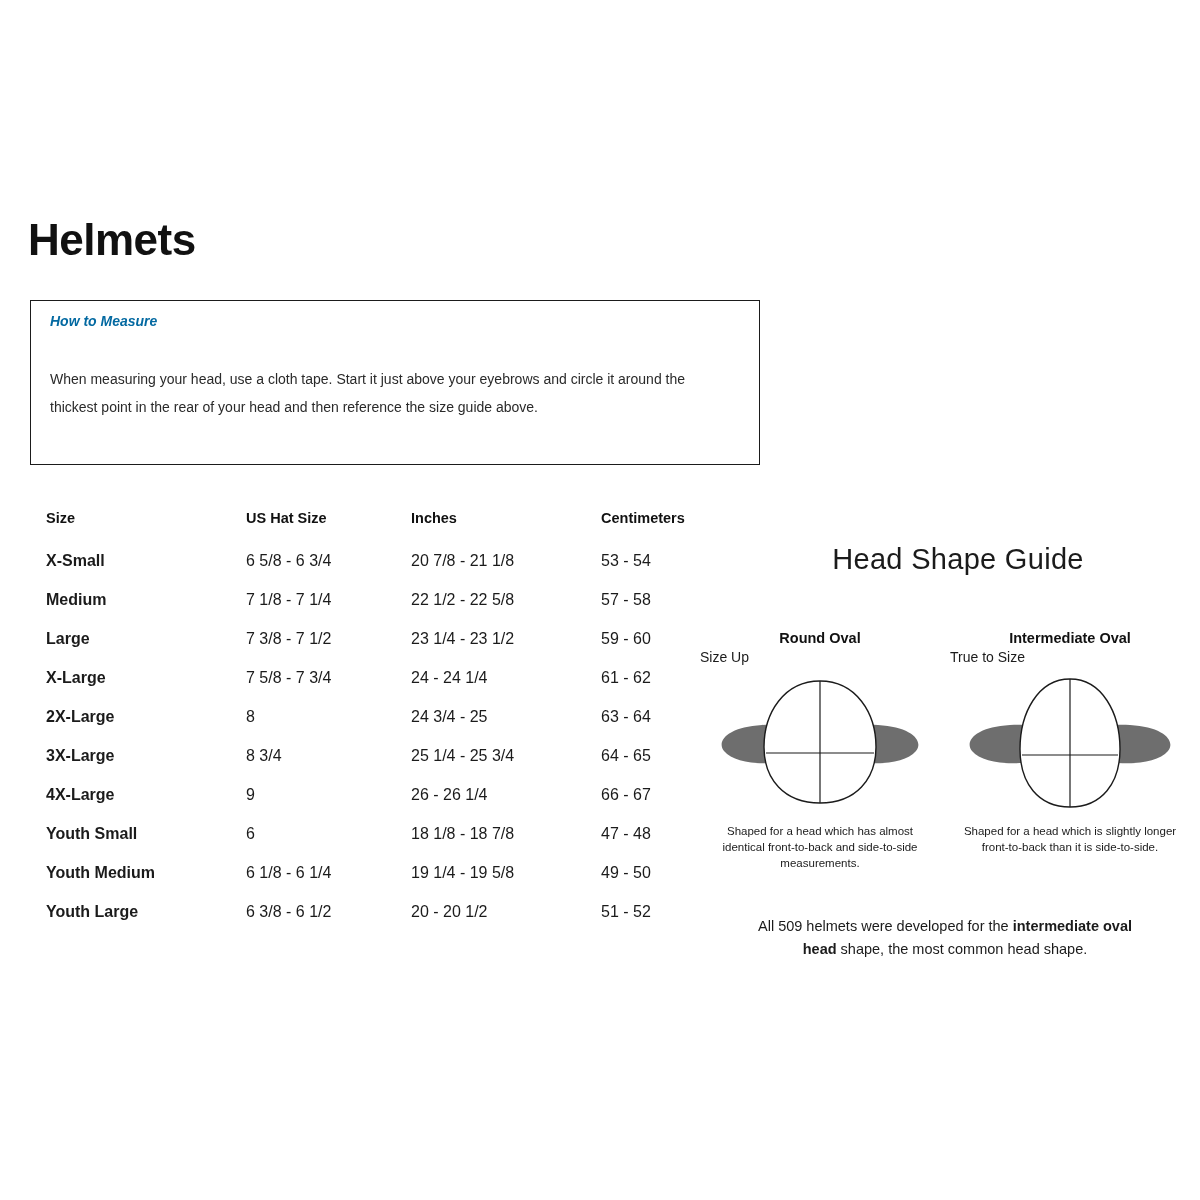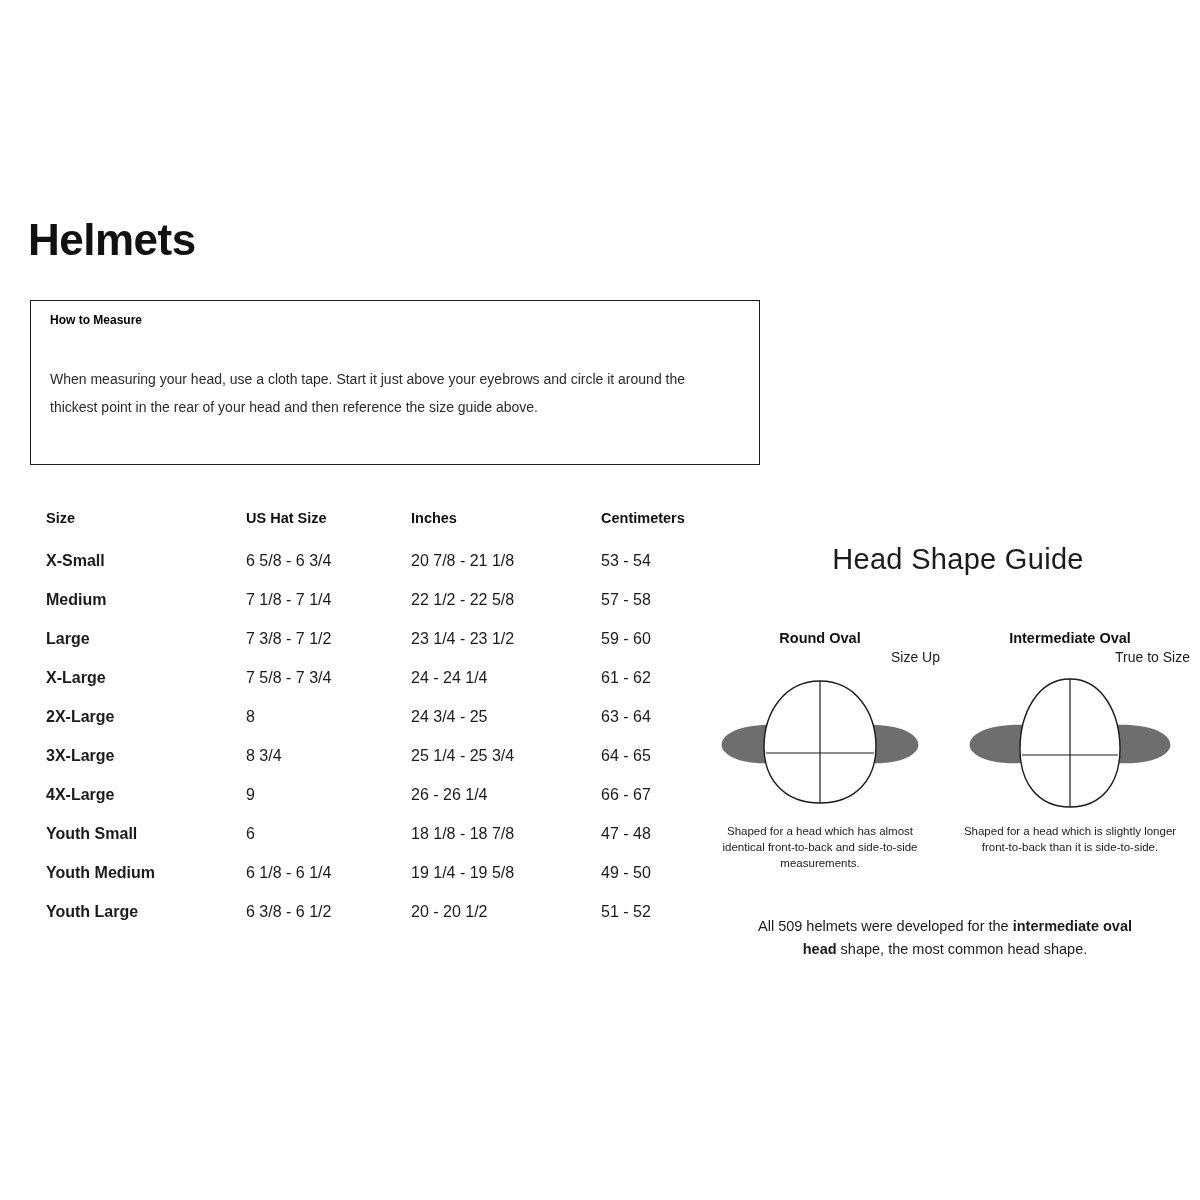--- a/index.html
+++ b/index.html
@@ -40,23 +40,24 @@
     top: 300px;
     width: 730px;
     height: 165px;
     border: 1px solid #1b1b1b;
     box-sizing: border-box;
   }
   .measure-title {
     position: absolute;
     left: 50px;
     top: 313px;
-    font-size: 12px;
-    font-weight: bold;
-    color: #000000;
+    font-size: 14px;
+    font-weight: bold;
+    color: #0369a1;
+    font-style: italic;
   }
   .measure-body {
     position: absolute;
     left: 50px;
     top: 365px;
     width: 650px;
     font-size: 14px;
     line-height: 28px;
     color: #2a2a2a;
   }
@@ -117,21 +118,21 @@
   .shape-col.left  { left: 0px; }
   .shape-col.right { left: 250px; }
 
   .shape-name {
     text-align: center;
     font-size: 14.5px;
     font-weight: bold;
     color: #111111;
   }
   .shape-sub {
-    text-align: right;
+    text-align: left;
     font-size: 14px;
     color: #1b1b1b;
     margin-top: 3px;
   }
   .shape-svg {
     display: block;
     margin: 10px auto 0 auto;
   }
   .shape-desc {
     text-align: center;

